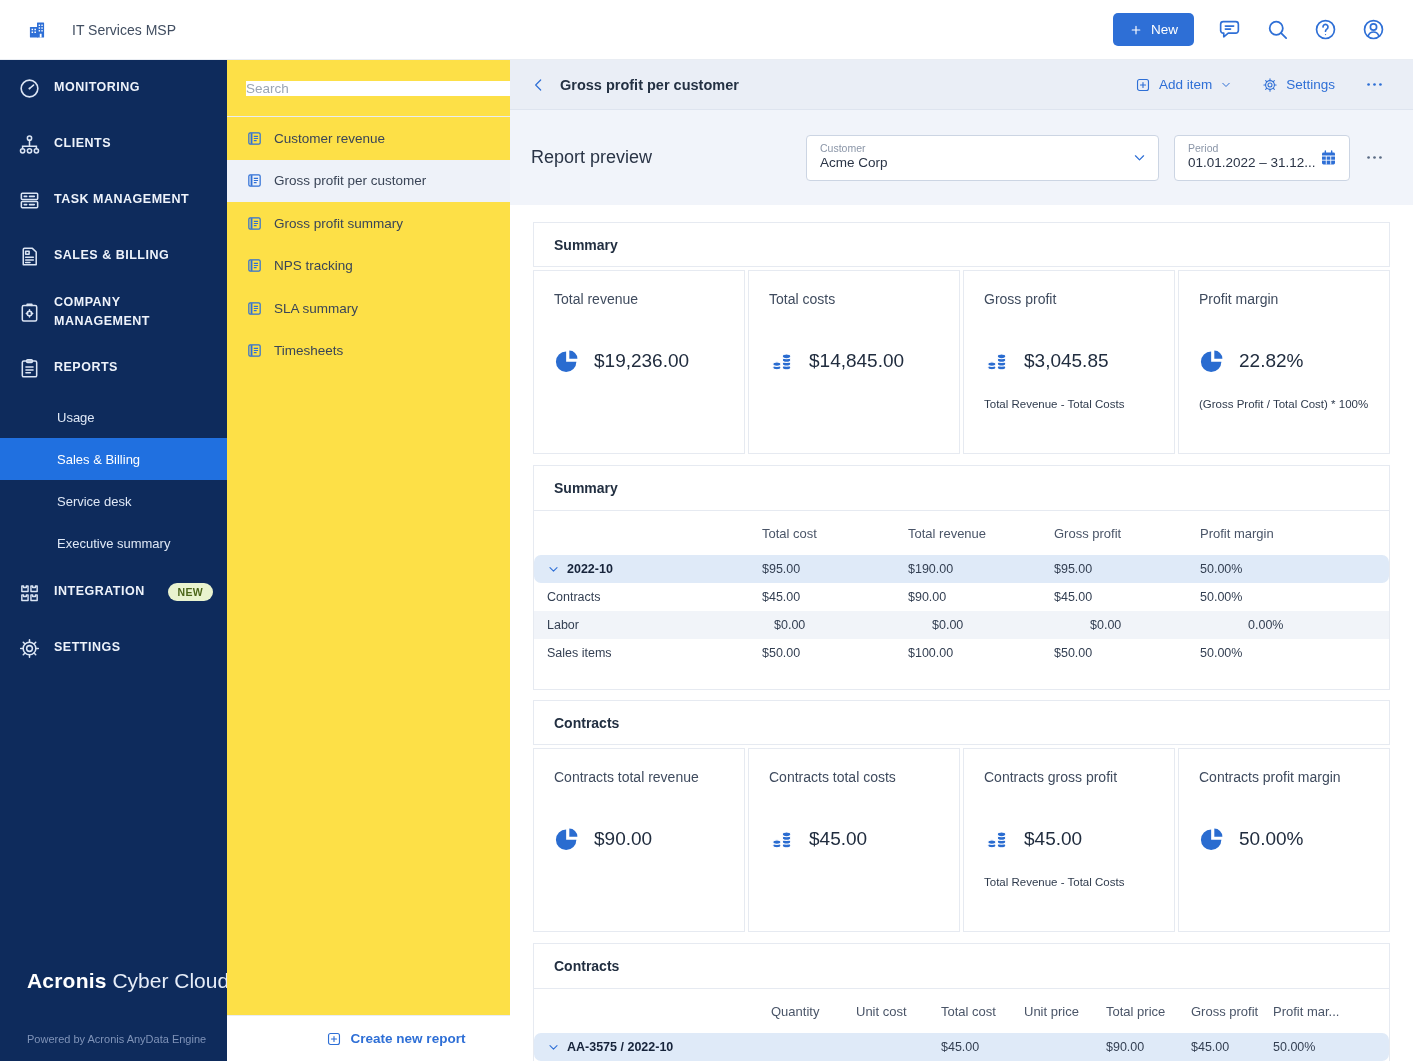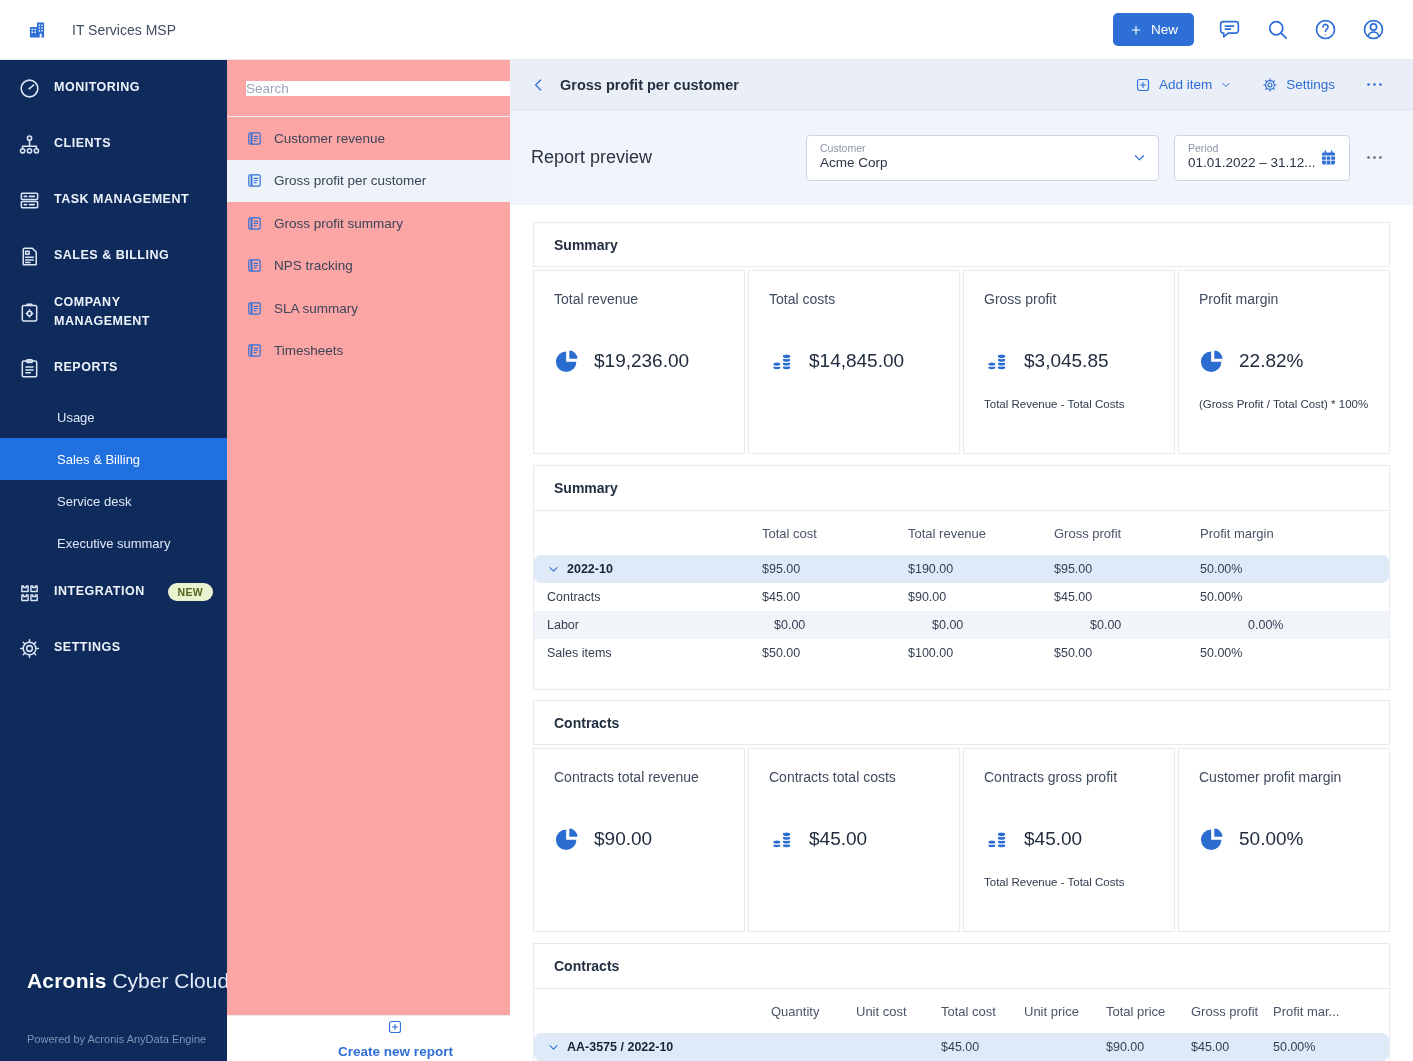--- a/index.html
+++ b/index.html
@@ -33,34 +33,34 @@
   .sub-item.active { background: #2070e0; color: #fff; }
   .badge-new { margin-left: auto; background: #e9f3cf; color: #4c661a; font-size: 10.5px; font-weight: bold;
     padding: 3px 10px; border-radius: 9px; letter-spacing: 0.3px; }
   .nav-footer { position: absolute; left: 27px; right: 10px; bottom: 16px; }
   .brand { font-size: 21px; color: #fff; white-space: nowrap; }
   .brand b { font-weight: bold; letter-spacing: 0.2px; }
   .brand span { font-weight: normal; color: #e6edf8; }
   .powered { margin-top: 40px; font-size: 11px; color: #7f93b8; }
 
   
-  .rpanel { position: absolute; top: 60px; left: 227px; width: 338px; bottom: 0; background: #fca5a5;
+  .rpanel { position: absolute; top: 60px; left: 227px; width: 338px; bottom: 0; background: #fde047;
     border-right: 1px solid #e3e8f0; }
   .rsearch { height: 57px; border-bottom: 1px solid #e9edf3; display: flex; align-items: center; padding: 0 19px; }
   .rsearch input { flex: 1; border: none; outline: none; font-size: 13.5px; color: #3a4557; font-family: inherit; }
   .rsearch input::placeholder { color: #9aa5b5; }
   .rsearch .ic { width: 18px; height: 18px; color: #2e6fd6; cursor: pointer; }
   .rlist-item { height: 42.5px; display: flex; align-items: center; gap: 11px; padding: 0 19px;
     font-size: 13.5px; color: #3a4557; cursor: pointer; }
   .rlist-item.selected { background: #eef2f9; }
   .rlist-item .ic { width: 17px; height: 17px; color: #2e6fd6; flex: 0 0 17px; }
   .rcreate { position: absolute; bottom: 0; left: 0; right: 0; height: 46px; border-top: 1px solid #e9edf3;
     display: flex; align-items: center; justify-content: center; background: #fff; }
   .link-btn { display: flex; align-items: center; gap: 9px; color: #2e6fd6; font-size: 13.5px; font-weight: bold;
-    background: none; border: none; cursor: pointer; font-family: inherit; flex-direction: column; }
+    background: none; border: none; cursor: pointer; font-family: inherit; }
   .link-btn .ic { width: 16px; height: 16px; }
 
   
   .main { position: absolute; top: 60px; left: 510px; right: 0; bottom: 0; display: flex;
     flex-direction: column; background: #fff; }
   .mheader { height: 50px; flex: 0 0 50px; background: #eaeef6; border-bottom: 1px solid #dee4ef;
     display: flex; align-items: center; padding: 0 29px 0 21px; }
   .back-btn { width: 16px; height: 16px; color: #2e6fd6; background: none; border: none; cursor: pointer; padding: 0; }
   .mtitle { margin-left: 13px; font-size: 14.5px; font-weight: bold; color: #243143; }
   .mheader-right { margin-left: auto; display: flex; align-items: center; gap: 30px; }
@@ -693,21 +693,21 @@
               <span class="ic">
                   <svg viewBox="0 0 24 24" width="27" height="27">
                     <use href="#i-coins"></use>
                   </svg>
                 </span>
               <span class="stat-value">$45.00</span>
             </div>
             <div class="stat-note">Total Revenue - Total Costs</div>
           </div>
           <div class="stat-cell">
-            <div class="stat-label">Customer profit margin</div>
+            <div class="stat-label">Contracts profit margin</div>
             <div class="stat-value-row">
               <span class="ic">
                   <svg viewBox="0 0 24 24" width="27" height="27">
                     <use href="#i-pie"></use>
                   </svg>
                 </span>
               <span class="stat-value">50.00%</span>
             </div>
             <div class="stat-note"></div>
           </div>

